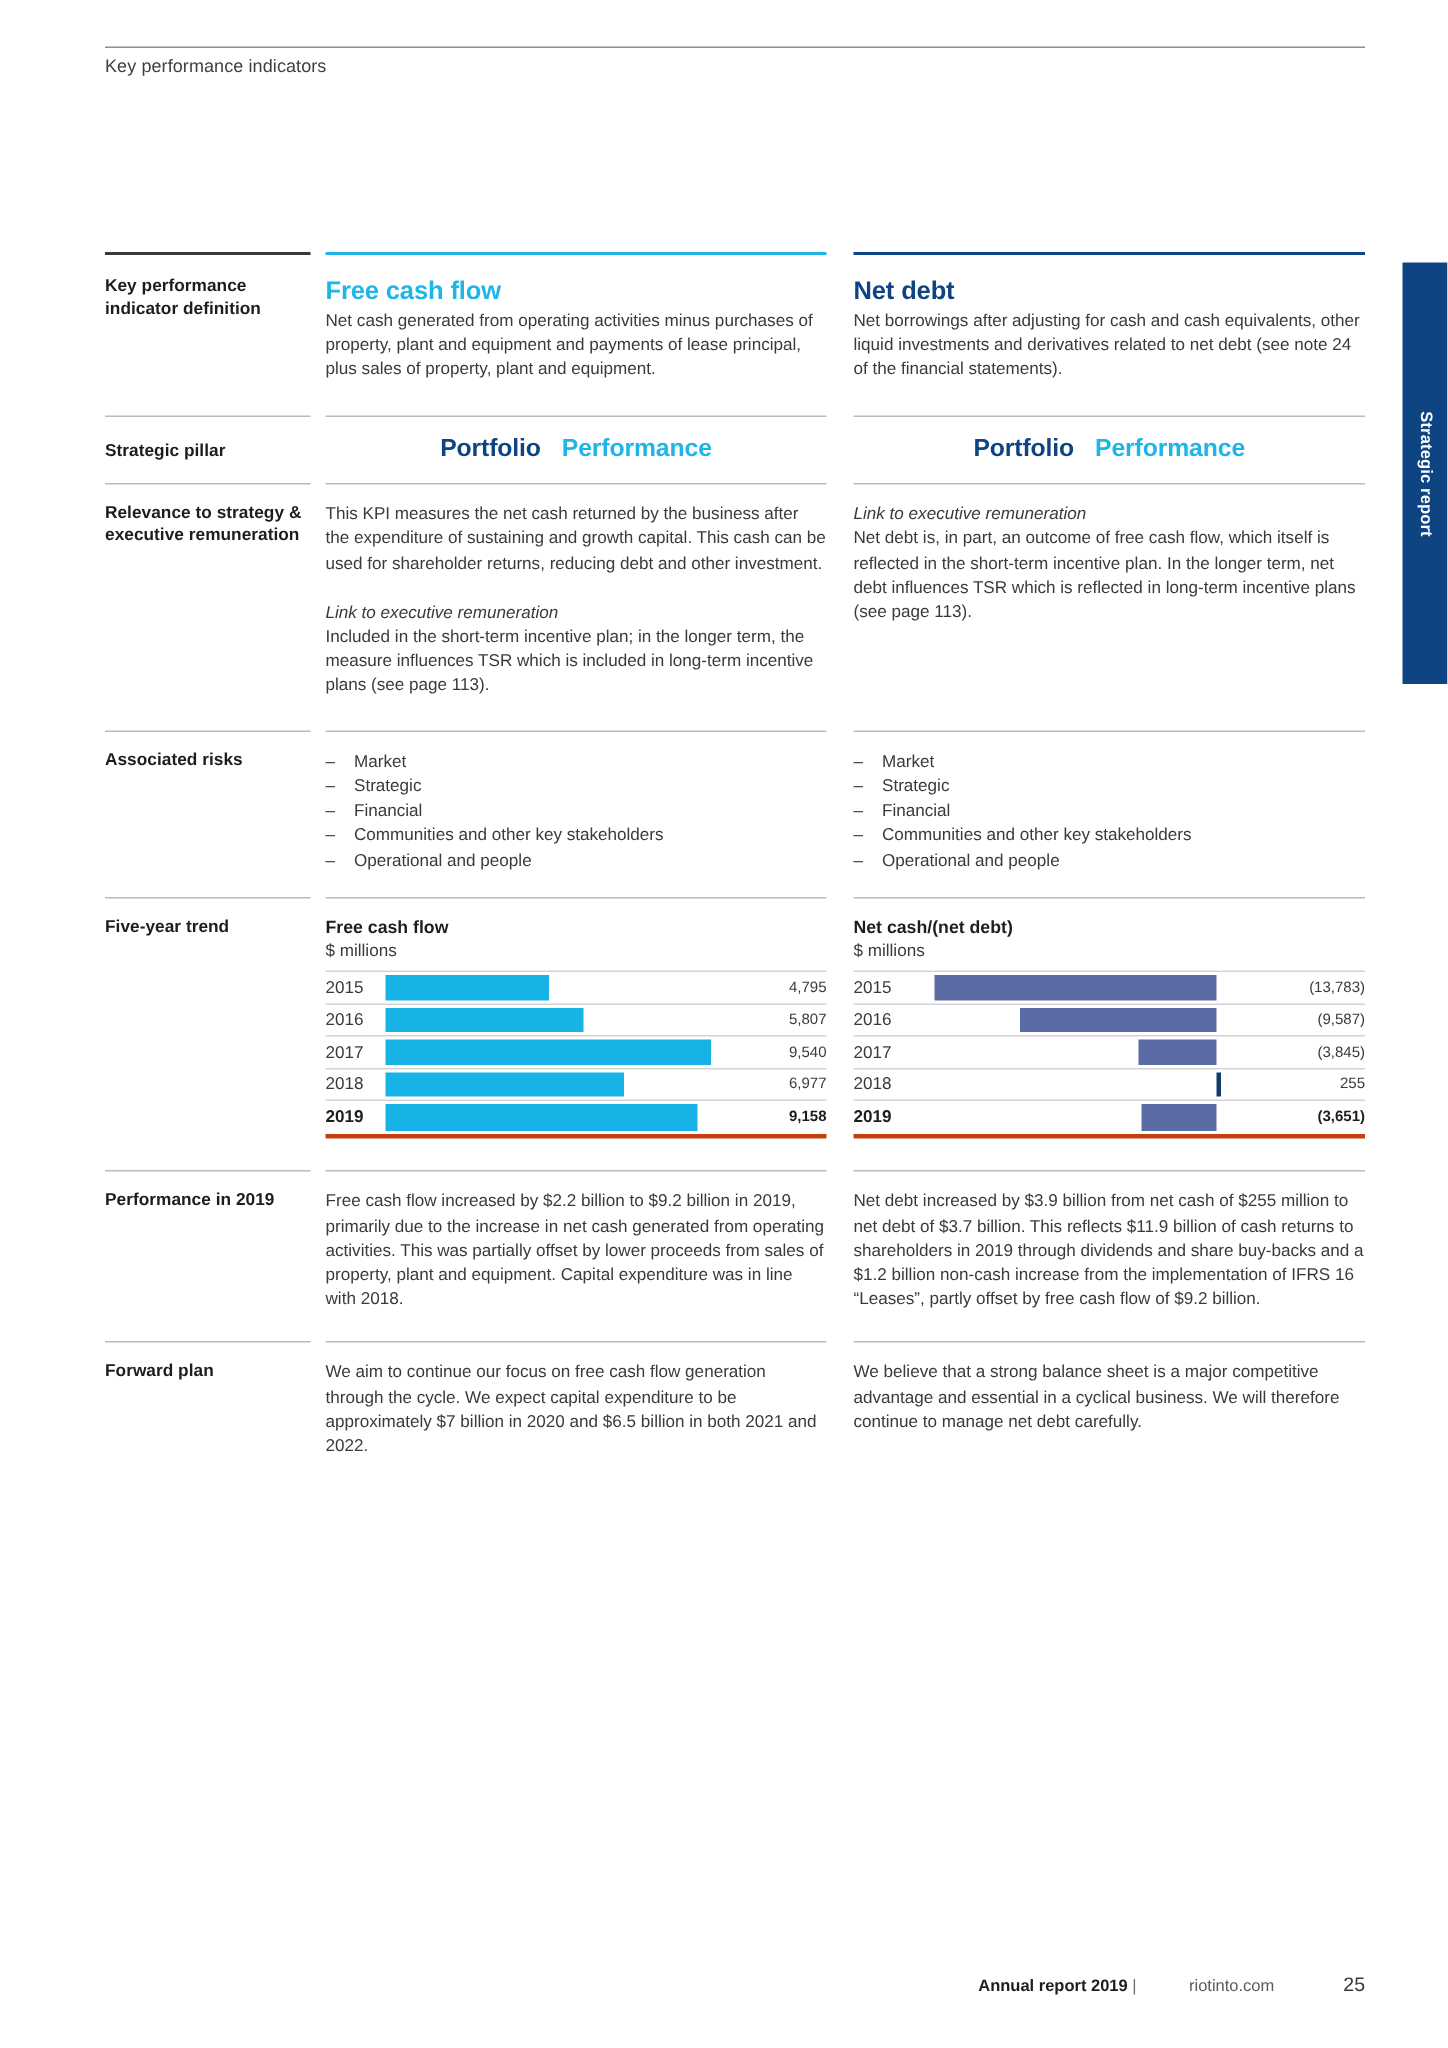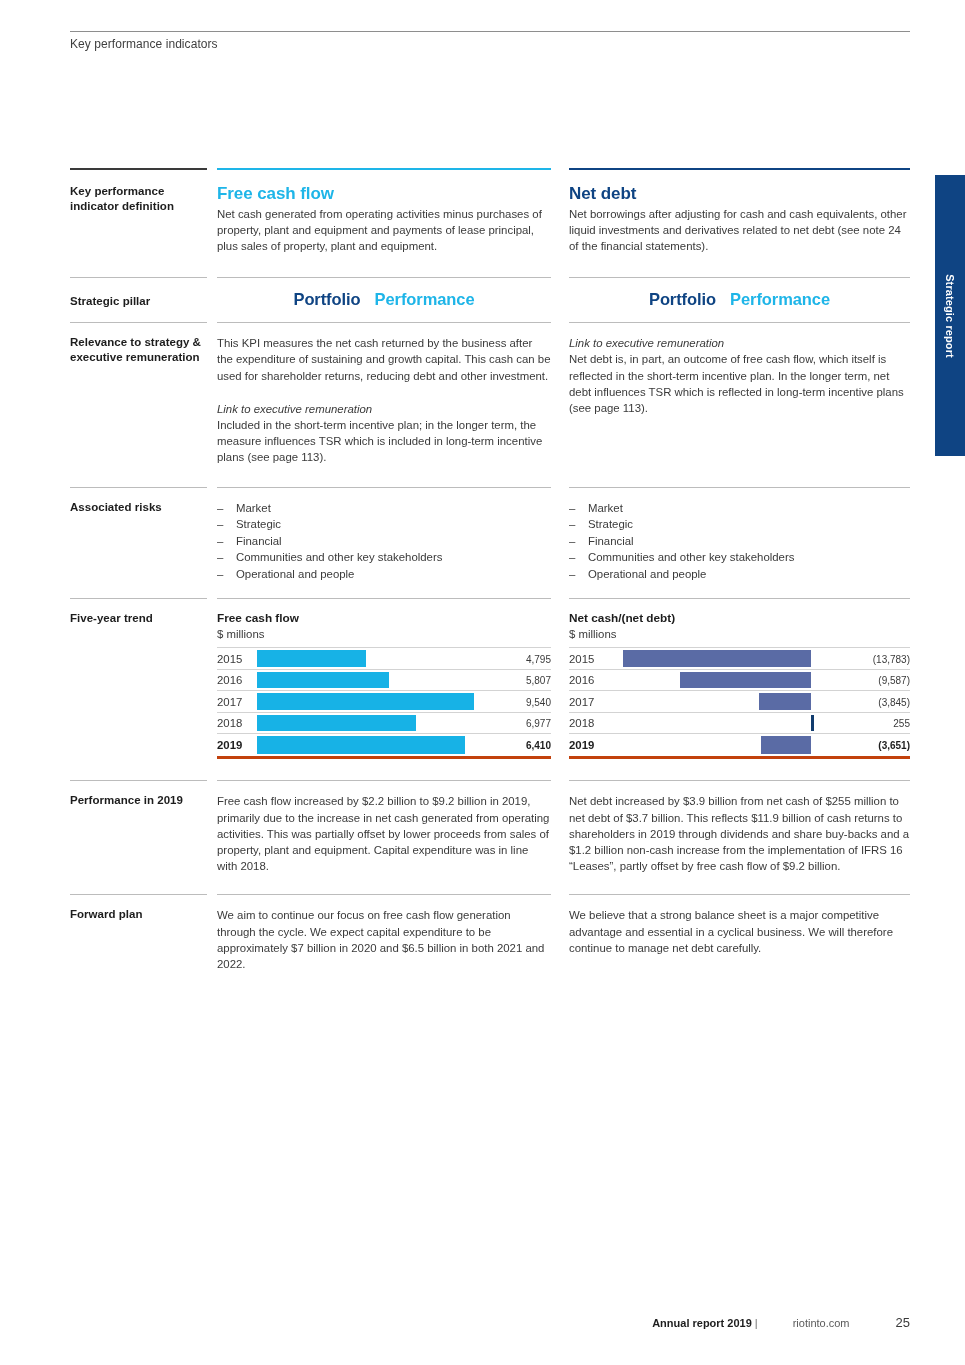--- a/index.html
+++ b/index.html
@@ -421,21 +421,21 @@
                 <div class="bar cyan" style="left: 0%; width: 68.402%;"></div>
               </div>
               <span class="bar-year">2018</span>
               <span class="bar-value">6,977</span>
             </div>
             <div class="bar-row last">
               <div class="bar-track" style="left: 40px; width: 232px; right: auto;">
                 <div class="bar cyan" style="left: 0%; width: 89.7843%;"></div>
               </div>
               <span class="bar-year">2019</span>
-              <span class="bar-value">6,410</span>
+              <span class="bar-value">9,158</span>
             </div>
           </div>
       </div>
 
       <div class="col-b">
         <div class="chart-title">Net cash/(net debt)</div>
         <div class="chart-units">$ millions</div>
         <div class="chart" id="chart-nd">
             <div class="bar-row">
               <div class="bar-track" style="left: 40px; width: 232px; right: auto;">

